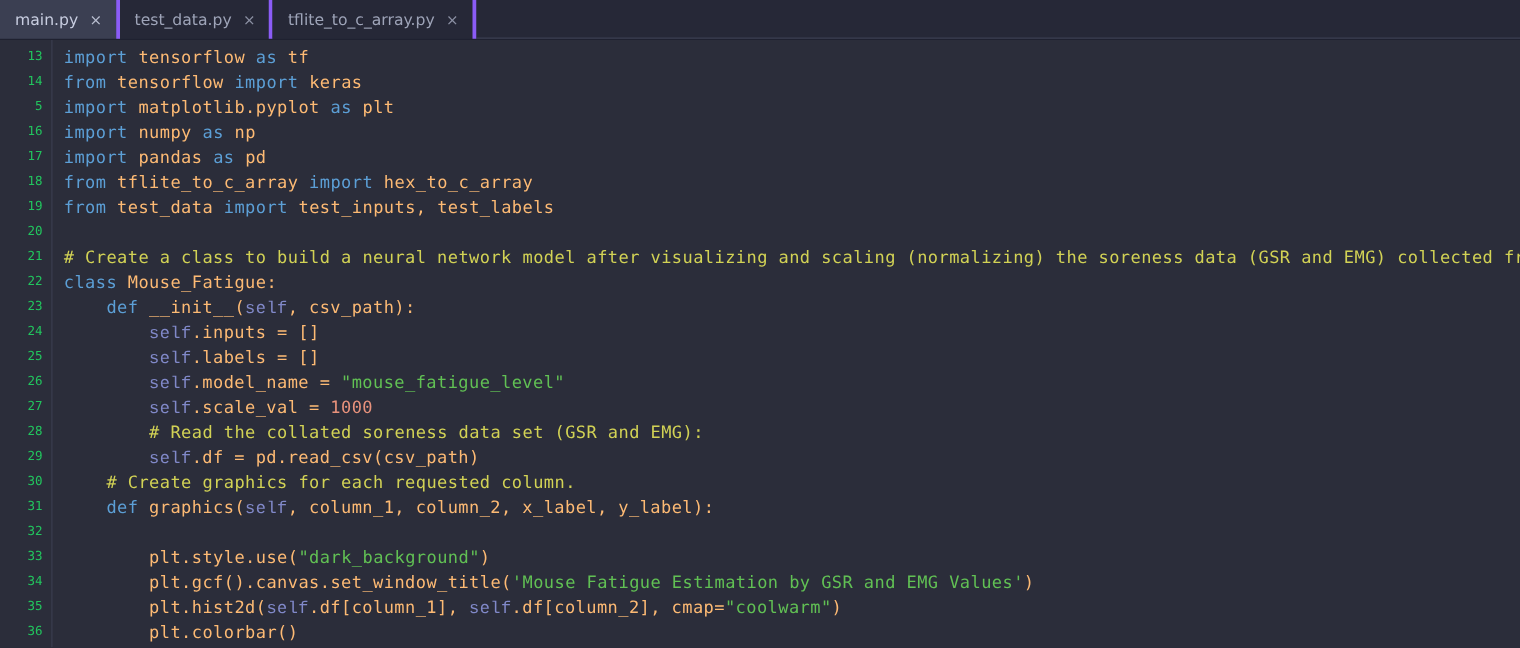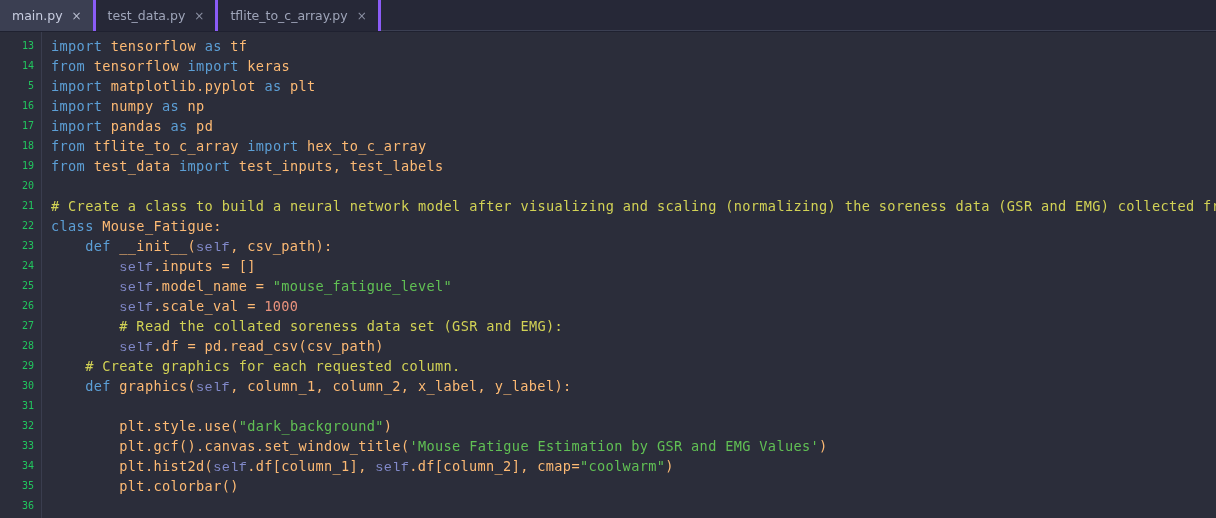--- a/index.html
+++ b/index.html
@@ -162,20 +162,21 @@
       <div class="codeline"><span class="t-kw">import</span><span class="t-txt"> matplotlib.pyplot </span><span class="t-kw">as</span><span class="t-txt"> plt</span></div>
       <div class="codeline"><span class="t-kw">import</span><span class="t-txt"> numpy </span><span class="t-kw">as</span><span class="t-txt"> np</span></div>
       <div class="codeline"><span class="t-kw">import</span><span class="t-txt"> pandas </span><span class="t-kw">as</span><span class="t-txt"> pd</span></div>
       <div class="codeline"><span class="t-kw">from</span><span class="t-txt"> tflite_to_c_array </span><span class="t-kw">import</span><span class="t-txt"> hex_to_c_array</span></div>
       <div class="codeline"><span class="t-kw">from</span><span class="t-txt"> test_data </span><span class="t-kw">import</span><span class="t-txt"> test_inputs, test_labels</span></div>
       <div class="codeline">&nbsp;</div>
       <div class="codeline"><span class="t-cmt"># Create a class to build a neural network model after visualizing and scaling (normalizing) the soreness data (GSR and EMG) collected from the sensors.</span></div>
       <div class="codeline"><span class="t-kw">class</span><span class="t-txt"> Mouse_Fatigue:</span></div>
       <div class="codeline"><span class="t-txt">    </span><span class="t-kw">def</span><span class="t-txt"> __init__(</span><span class="t-self">self</span><span class="t-txt">, csv_path):</span></div>
       <div class="codeline"><span class="t-txt">        </span><span class="t-self">self</span><span class="t-txt">.inputs = []</span></div>
+      <div class="codeline"><span class="t-txt">        </span><span class="t-self">self</span><span class="t-txt">.labels = []</span></div>
       <div class="codeline"><span class="t-txt">        </span><span class="t-self">self</span><span class="t-txt">.model_name = </span><span class="t-str">"mouse_fatigue_level"</span></div>
       <div class="codeline"><span class="t-txt">        </span><span class="t-self">self</span><span class="t-txt">.scale_val = </span><span class="t-num">1000</span></div>
       <div class="codeline"><span class="t-txt">        </span><span class="t-cmt"># Read the collated soreness data set (GSR and EMG):</span></div>
       <div class="codeline"><span class="t-txt">        </span><span class="t-self">self</span><span class="t-txt">.df = pd.read_csv(csv_path)</span></div>
       <div class="codeline"><span class="t-txt">    </span><span class="t-cmt"># Create graphics for each requested column.</span></div>
       <div class="codeline"><span class="t-txt">    </span><span class="t-kw">def</span><span class="t-txt"> graphics(</span><span class="t-self">self</span><span class="t-txt">, column_1, column_2, x_label, y_label):</span></div>
       <div class="codeline"><span class="t-txt">        </span></div>
       <div class="codeline"><span class="t-txt">        plt.style.use(</span><span class="t-str">"dark_background"</span><span class="t-txt">)</span></div>
       <div class="codeline"><span class="t-txt">        plt.gcf().canvas.set_window_title(</span><span class="t-str">'Mouse Fatigue Estimation by GSR and EMG Values'</span><span class="t-txt">)</span></div>
       <div class="codeline"><span class="t-txt">        plt.hist2d(</span><span class="t-self">self</span><span class="t-txt">.df[column_1], </span><span class="t-self">self</span><span class="t-txt">.df[column_2], cmap=</span><span class="t-str">"coolwarm"</span><span class="t-txt">)</span></div>

